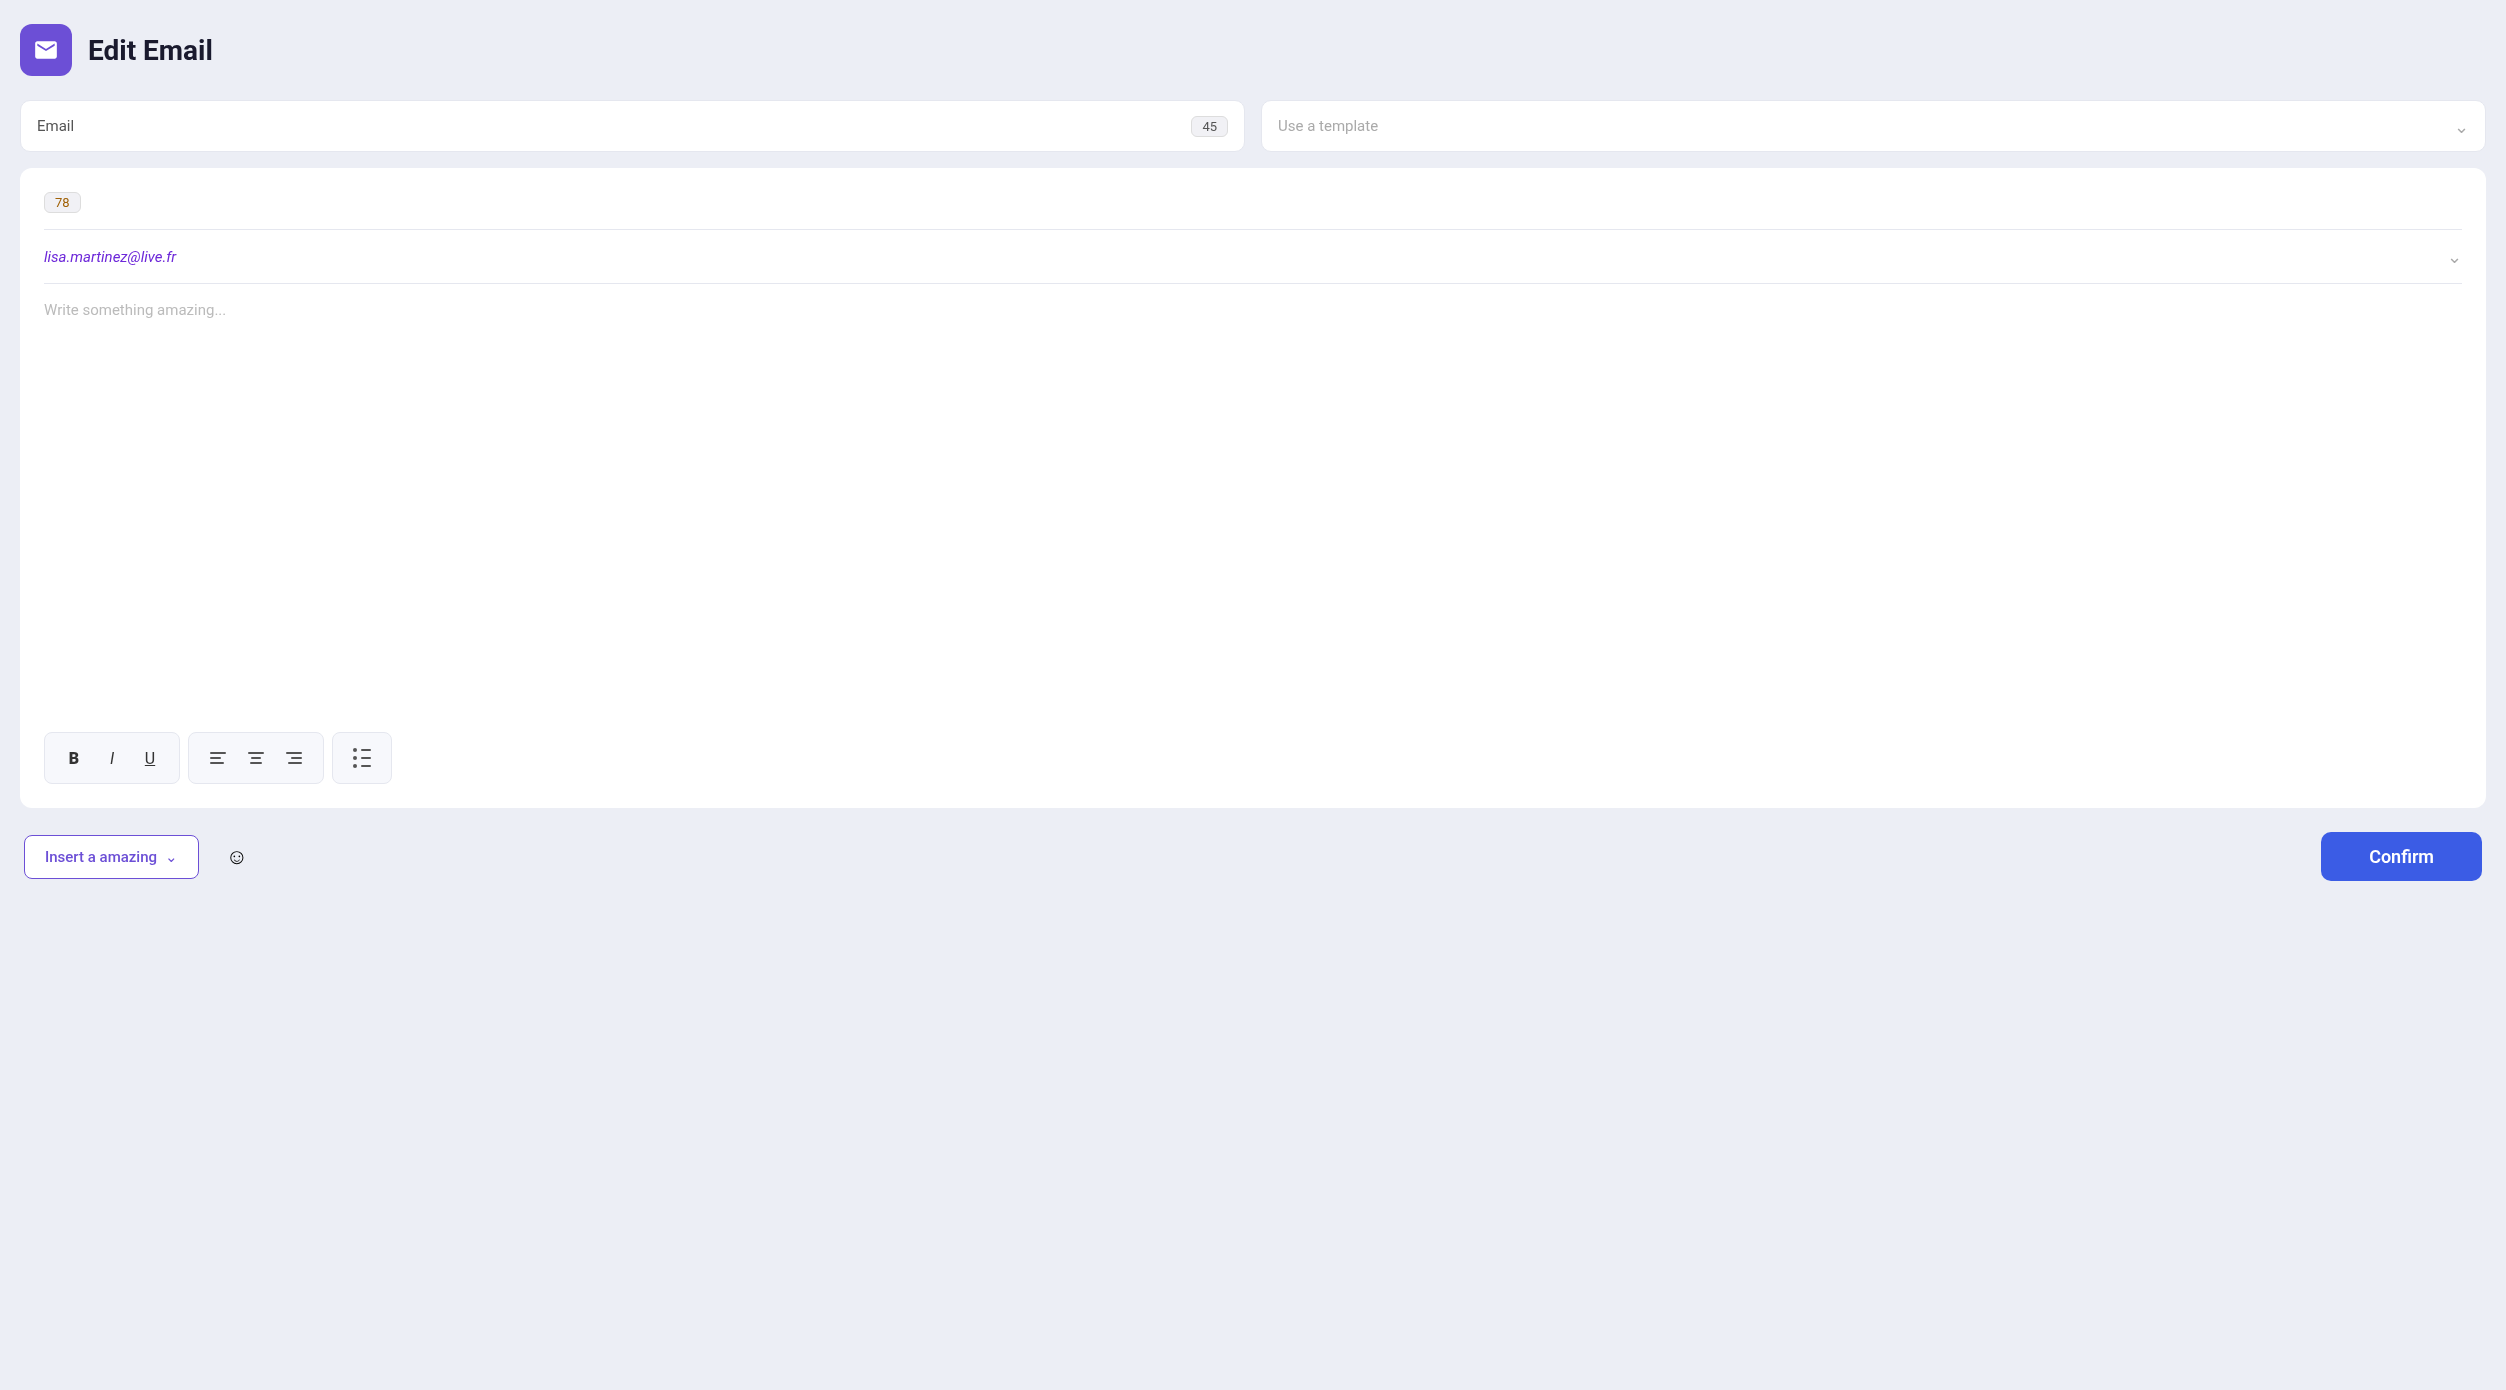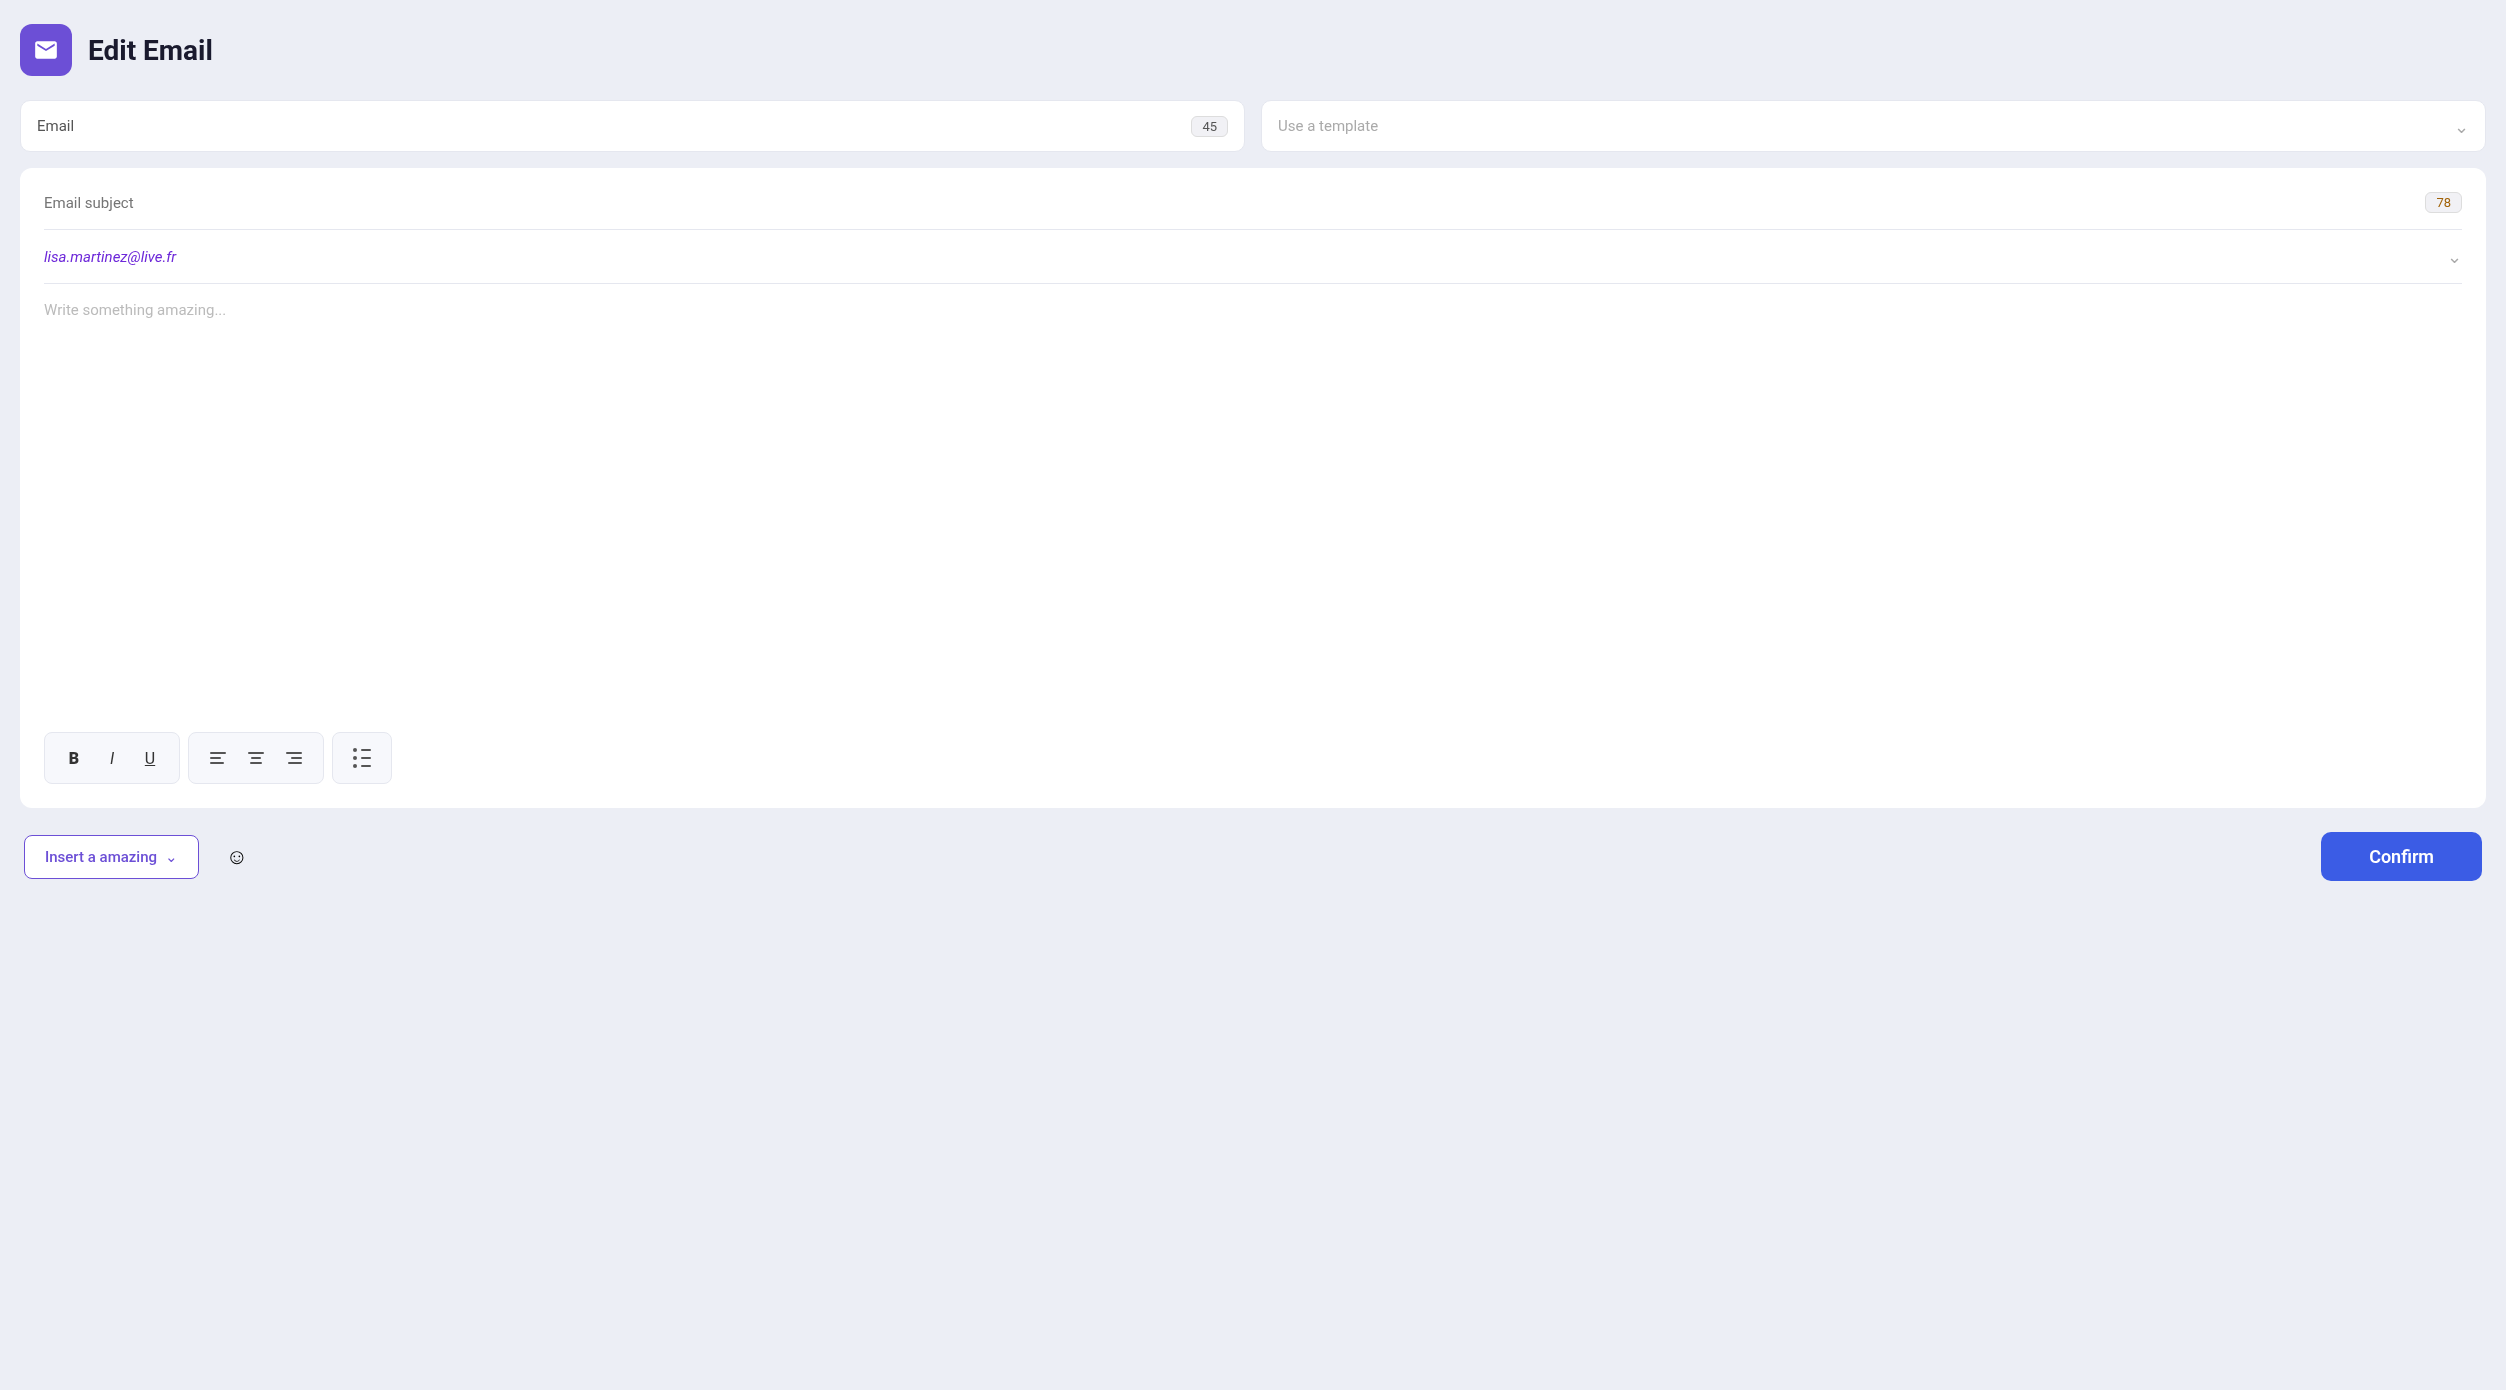--- a/index.html
+++ b/index.html
@@ -351,21 +351,20 @@
   </div>
   <div class="template-select-container">
     <span class="template-select-placeholder">Use a template</span>
     <span class="template-chevron">⌄</span>
   </div>
 </div>
 
 <div class="editor-card">
 
   <div class="subject-row">
-    <input class="subject-input" type="text" placeholder="Email subject" style="">
     <span class="subject-counter">78</span>
   </div>
 
   <div class="recipient-row">
     <span class="recipient-email">lisa.martinez@live.fr</span>
     <span class="recipient-chevron">⌄</span>
   </div>
 
   <div class="body-area">
     <span class="body-placeholder">Write something amazing...</span>

